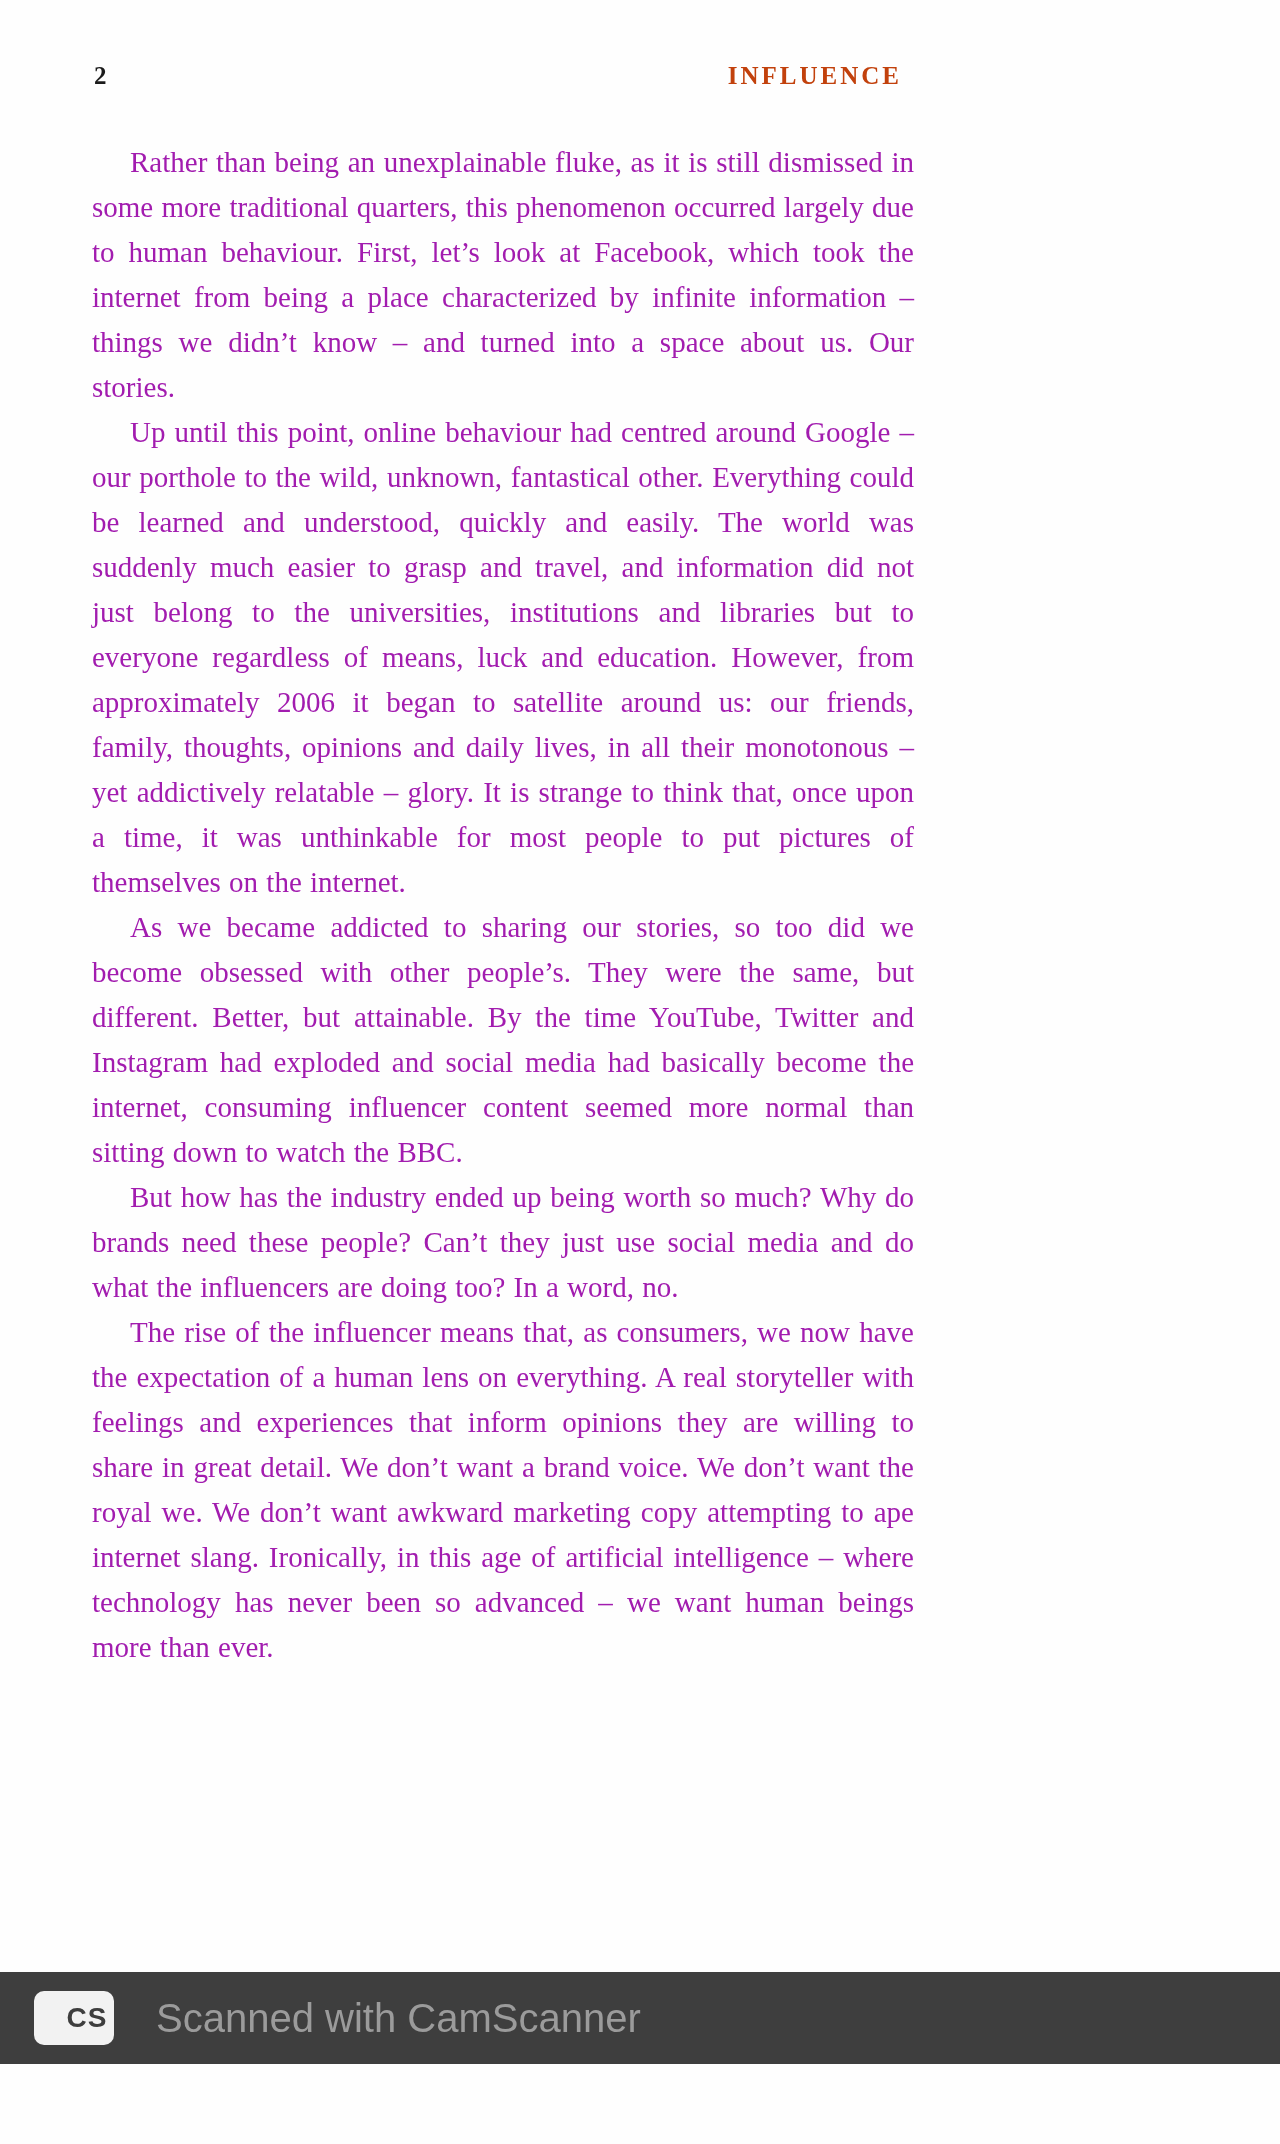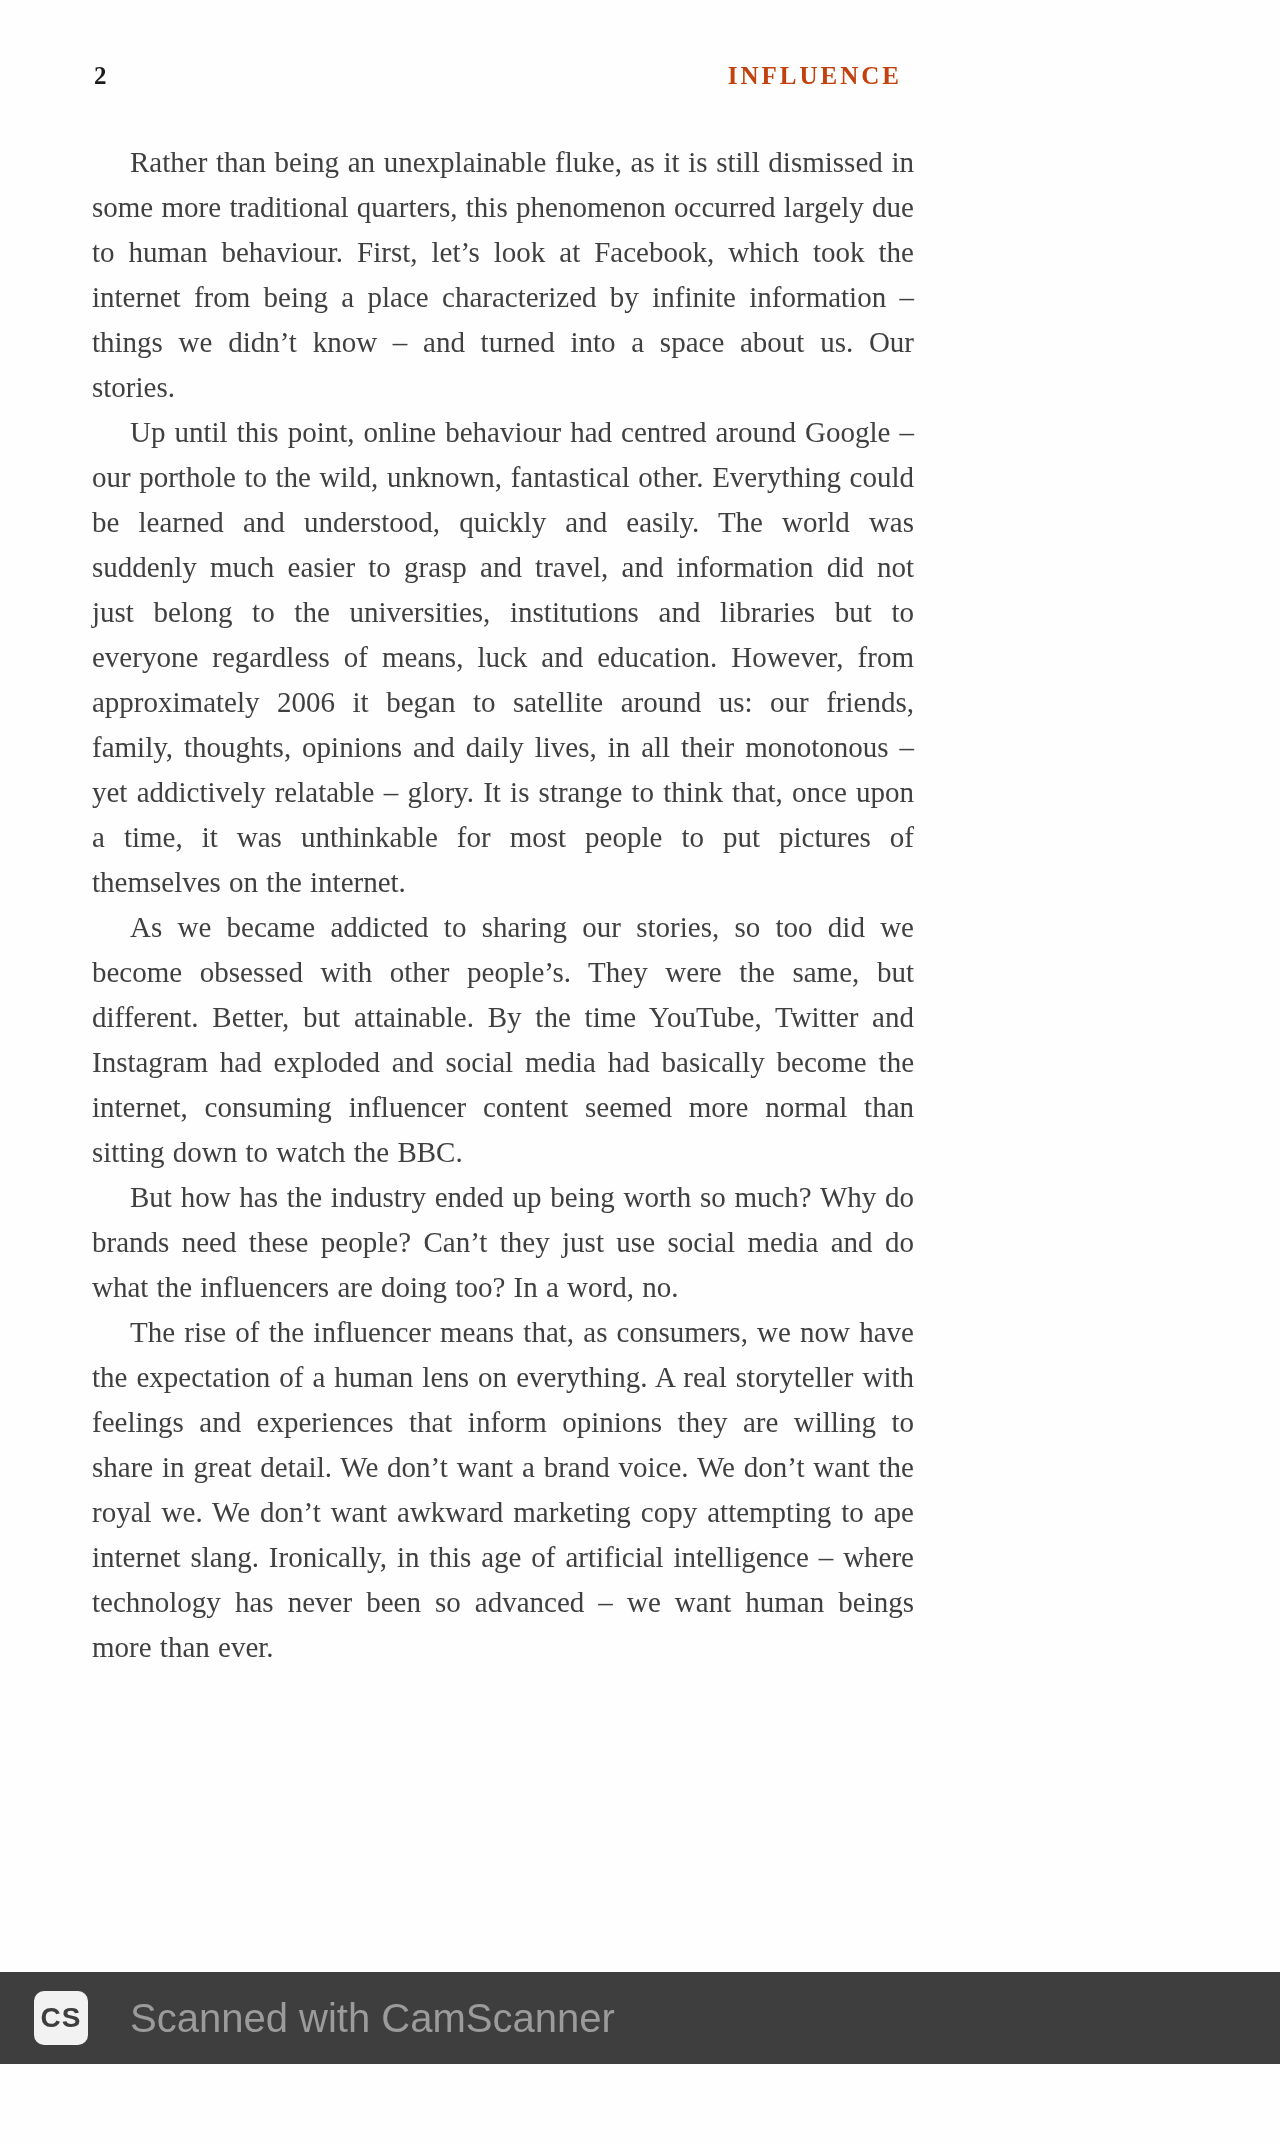--- a/index.html
+++ b/index.html
@@ -51,21 +51,21 @@
     font-weight: 700;
     letter-spacing: 3px;
     color: #c2410c;
   }
   .body-text p {
     margin: 0;
     text-align: justify;
     text-indent: 38px;
     font-size: 29px;
     line-height: 45px;
-    color: #404040;
+    color: #a21caf;
     word-spacing: 1px;
   }
   .watermark-bar {
     position: absolute;
     left: 0;
     top: 1972px;
     width: 1280px;
     height: 92px;
     background: #3e3e3e;
     display: flex;
@@ -80,20 +80,21 @@
     border-radius: 10px;
     display: flex;
     align-items: center;
     justify-content: center;
     font-family: "Liberation Sans", sans-serif;
     font-weight: 700;
     font-size: 28px;
     color: #3e3e3e;
     letter-spacing: 1px;
     flex: 0 0 auto;
+    padding-left: 26px;
   }
   .watermark-text {
     margin-left: 42px;
     font-family: "Liberation Sans", sans-serif;
     font-size: 40px;
     font-weight: 400;
     color: #9b9b9b;
   }
 </style>
 </head>

